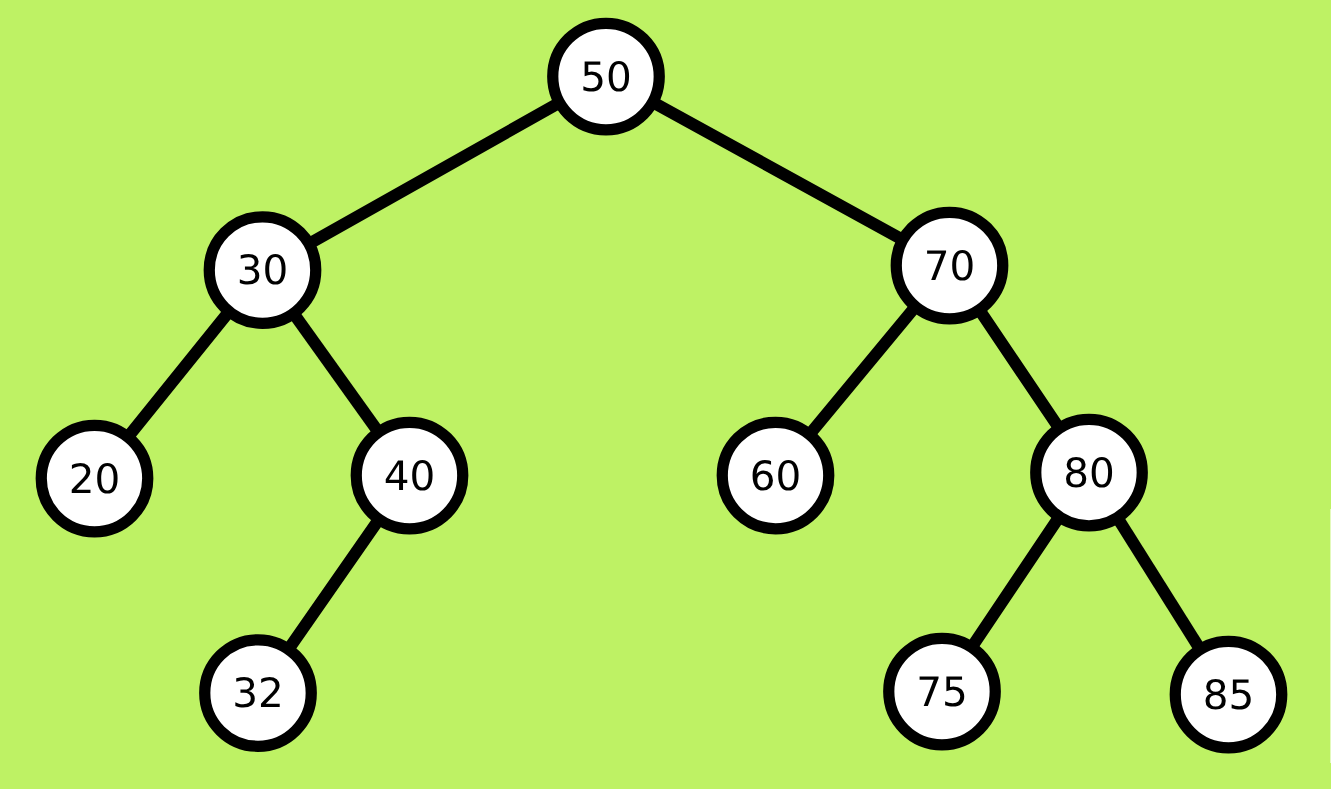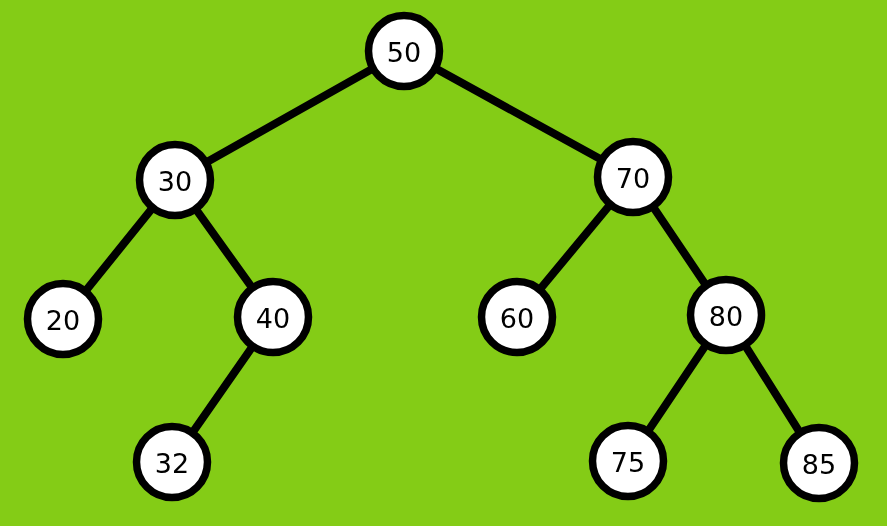--- a/index.html
+++ b/index.html
@@ -4,21 +4,21 @@
 <style>
   html, body {
     margin: 0;
     padding: 0;
     background: #ffffff;
   }
   .canvas {
     position: relative;
     width: 887px;
     height: 526px;
-    background: #84cc16;
+    background: #bef264;
     overflow: hidden;
   }
   svg {
     display: block;
     font-family: "DejaVu Sans", "Liberation Sans", sans-serif;
   }
   svg text {
     user-select: none;
   }
 </style>

